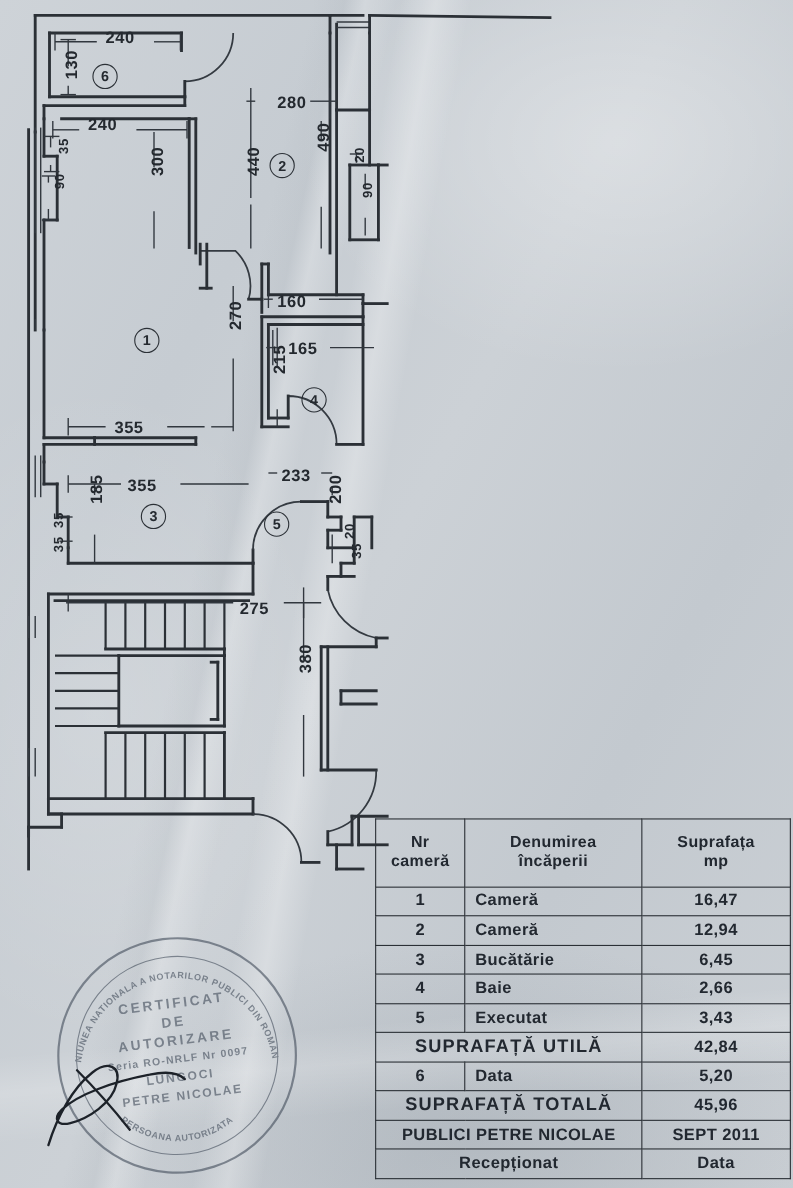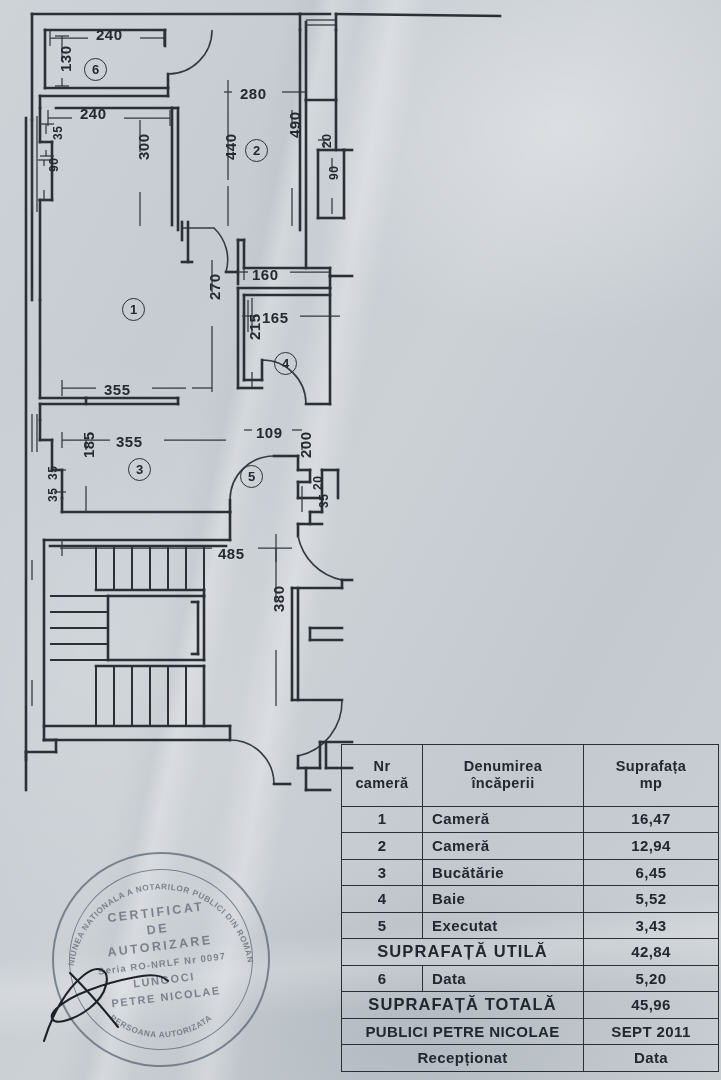--- a/index.html
+++ b/index.html
@@ -367,42 +367,42 @@
 
     <path class="dim" d="M276 548 L276 600"></path>
       <path class="dim" d="M276 650 L276 706"></path>
   </g>
 </svg>
 
 <div id="labels">
     <div class="lbl h" style="left: 96px; top: 26px;">240</div>
     <div class="lbl v" style="left: 57px; top: 72px;">130</div>
     <div class="lbl h" style="left: 80px; top: 105px;">240</div>
-    <div class="lbl h" style="left: 240px; top: 85px;">280</div>
+    <div class="lbl h" style="left: 252px; top: 85px;">280</div>
     <div class="lbl v s" style="left: 51px; top: 140px;">35</div>
     <div class="lbl v s" style="left: 47px; top: 172px;">90</div>
     <div class="lbl v" style="left: 135px; top: 160px;">300</div>
     <div class="lbl v" style="left: 222px; top: 160px;">440</div>
     <div class="lbl v" style="left: 286px; top: 138px;">490</div>
     <div class="lbl v s" style="left: 320px; top: 148px;">20</div>
     <div class="lbl v s" style="left: 327px; top: 180px;">90</div>
     <div class="lbl h" style="left: 252px; top: 266px;">160</div>
     <div class="lbl h" style="left: 262px; top: 309px;">165</div>
     <div class="lbl v" style="left: 206px; top: 300px;">270</div>
     <div class="lbl v" style="left: 246px; top: 340px;">215</div>
     <div class="lbl h" style="left: 104px; top: 381px;">355</div>
-    <div class="lbl h" style="left: 256px; top: 424px;">109</div>
+    <div class="lbl h" style="left: 256px; top: 424px;">233</div>
     <div class="lbl h" style="left: 116px; top: 433px;">355</div>
     <div class="lbl v" style="left: 80px; top: 458px;">185</div>
     <div class="lbl v" style="left: 297px; top: 458px;">200</div>
     <div class="lbl v s" style="left: 46px; top: 480px;">35</div>
     <div class="lbl v s" style="left: 46px; top: 502px;">35</div>
     <div class="lbl v s" style="left: 311px; top: 490px;">20</div>
     <div class="lbl v s" style="left: 317px; top: 508px;">35</div>
-    <div class="lbl h" style="left: 218px; top: 545px;">485</div>
+    <div class="lbl h" style="left: 218px; top: 545px;">275</div>
     <div class="lbl v" style="left: 270px; top: 612px;">380</div>
     <div class="rm" style="left: 84px; top: 58px;">6</div>
     <div class="rm" style="left: 245px; top: 139px;">2</div>
     <div class="rm" style="left: 122px; top: 298px;">1</div>
     <div class="rm" style="left: 274px; top: 352px;">4</div>
     <div class="rm" style="left: 128px; top: 458px;">3</div>
     <div class="rm" style="left: 240px; top: 465px;">5</div>
   </div>
 
 <div id="stamp">
@@ -459,21 +459,21 @@
           <td class="cAr">12,94</td>
         </tr>
         <tr class="r">
           <td class="cNr">3</td>
           <td class="nm">Bucătărie</td>
           <td class="cAr">6,45</td>
         </tr>
         <tr class="r">
           <td class="cNr">4</td>
           <td class="nm">Baie</td>
-          <td class="cAr">5,52</td>
+          <td class="cAr">2,66</td>
         </tr>
         <tr class="r">
           <td class="cNr">5</td>
           <td class="nm">Executat</td>
           <td class="cAr">3,43</td>
         </tr>
         <tr class="r">
           <td class="span" colspan="2">SUPRAFAȚĂ UTILĂ</td>
           <td class="cAr">42,84</td>
         </tr>

